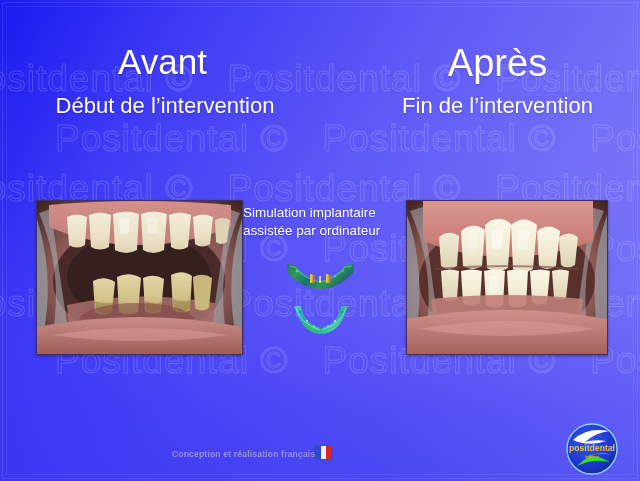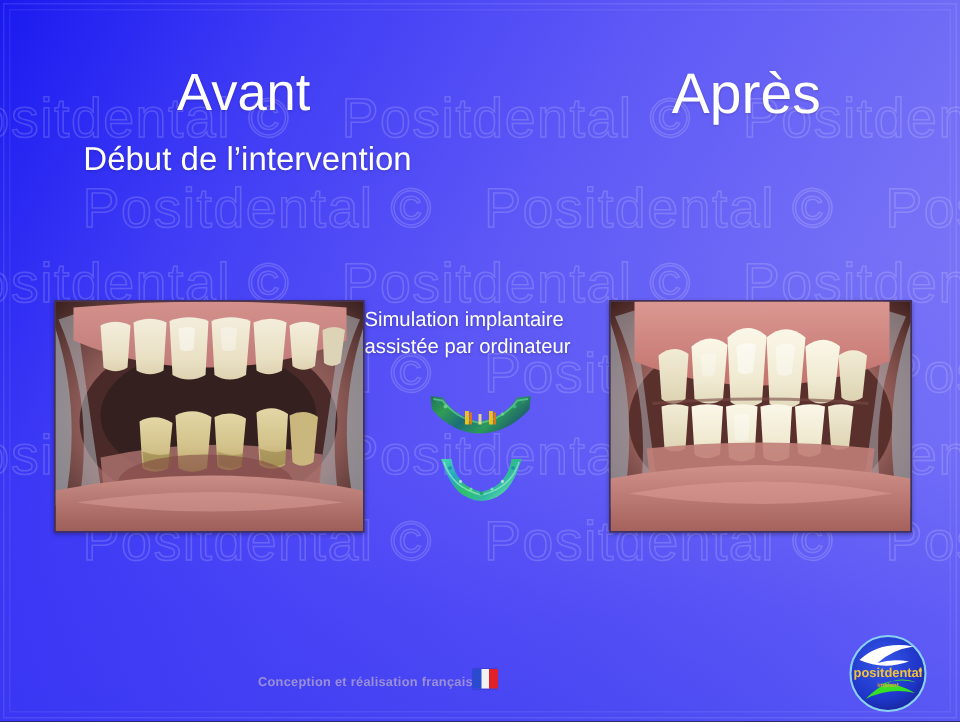--- a/index.html
+++ b/index.html
@@ -190,20 +190,21 @@
     </div>
     <div class="wm-row indent" style="top:340px;">
       <span>Positdental ©</span><span>Positdental ©</span><span>Positdental ©</span>
     </div>
   </div>
 
   <div class="col-title" id="title-left">Avant</div>
   <div class="col-sub" id="sub-left">Début de l’intervention</div>
 
   <div class="col-title" id="title-right">Après</div>
+  <div class="col-sub" id="sub-right">Fin de l’intervention</div>
 
   <div id="center-caption">
     <div>Simulation implantaire</div>
     <div>assistée par ordinateur</div>
   </div>
 
   <div class="photo" id="photo-before">
     <svg viewBox="0 0 205 153" preserveAspectRatio="none">
       <defs>
         <radialGradient id="mouthBgB" cx="50%" cy="50%" r="70%">

